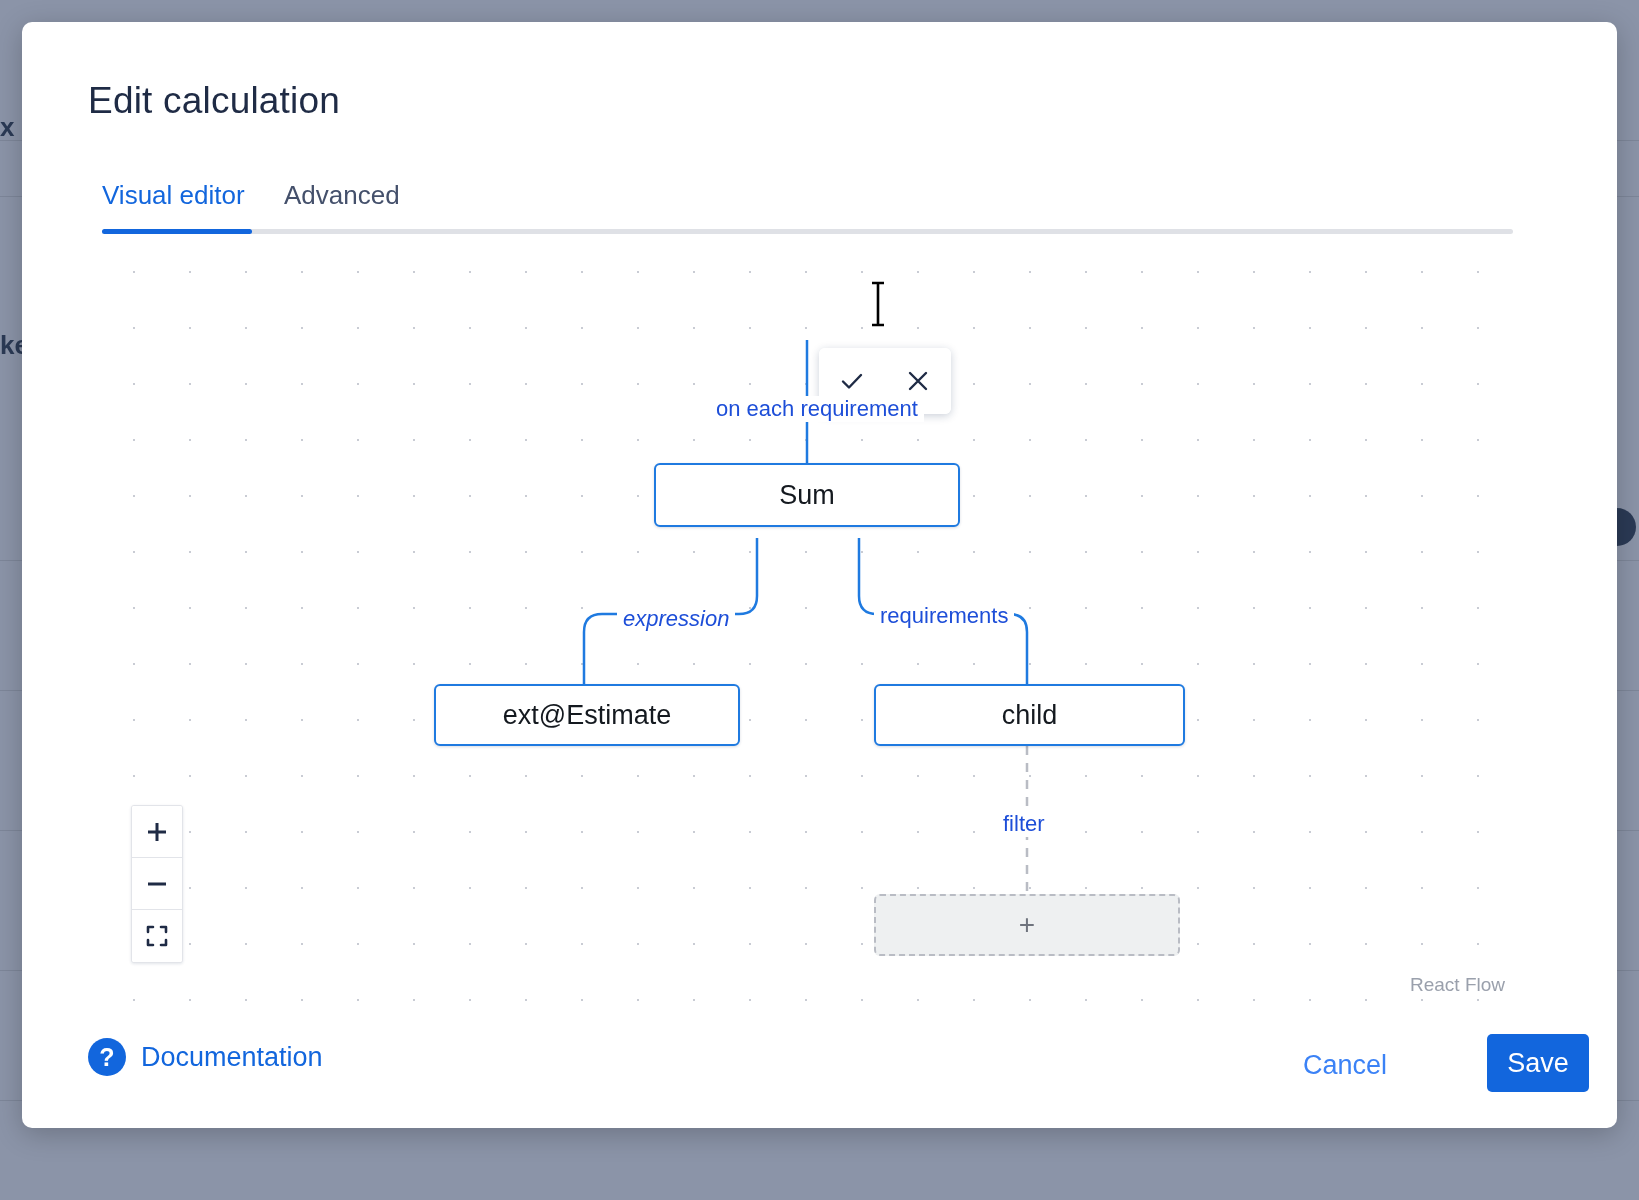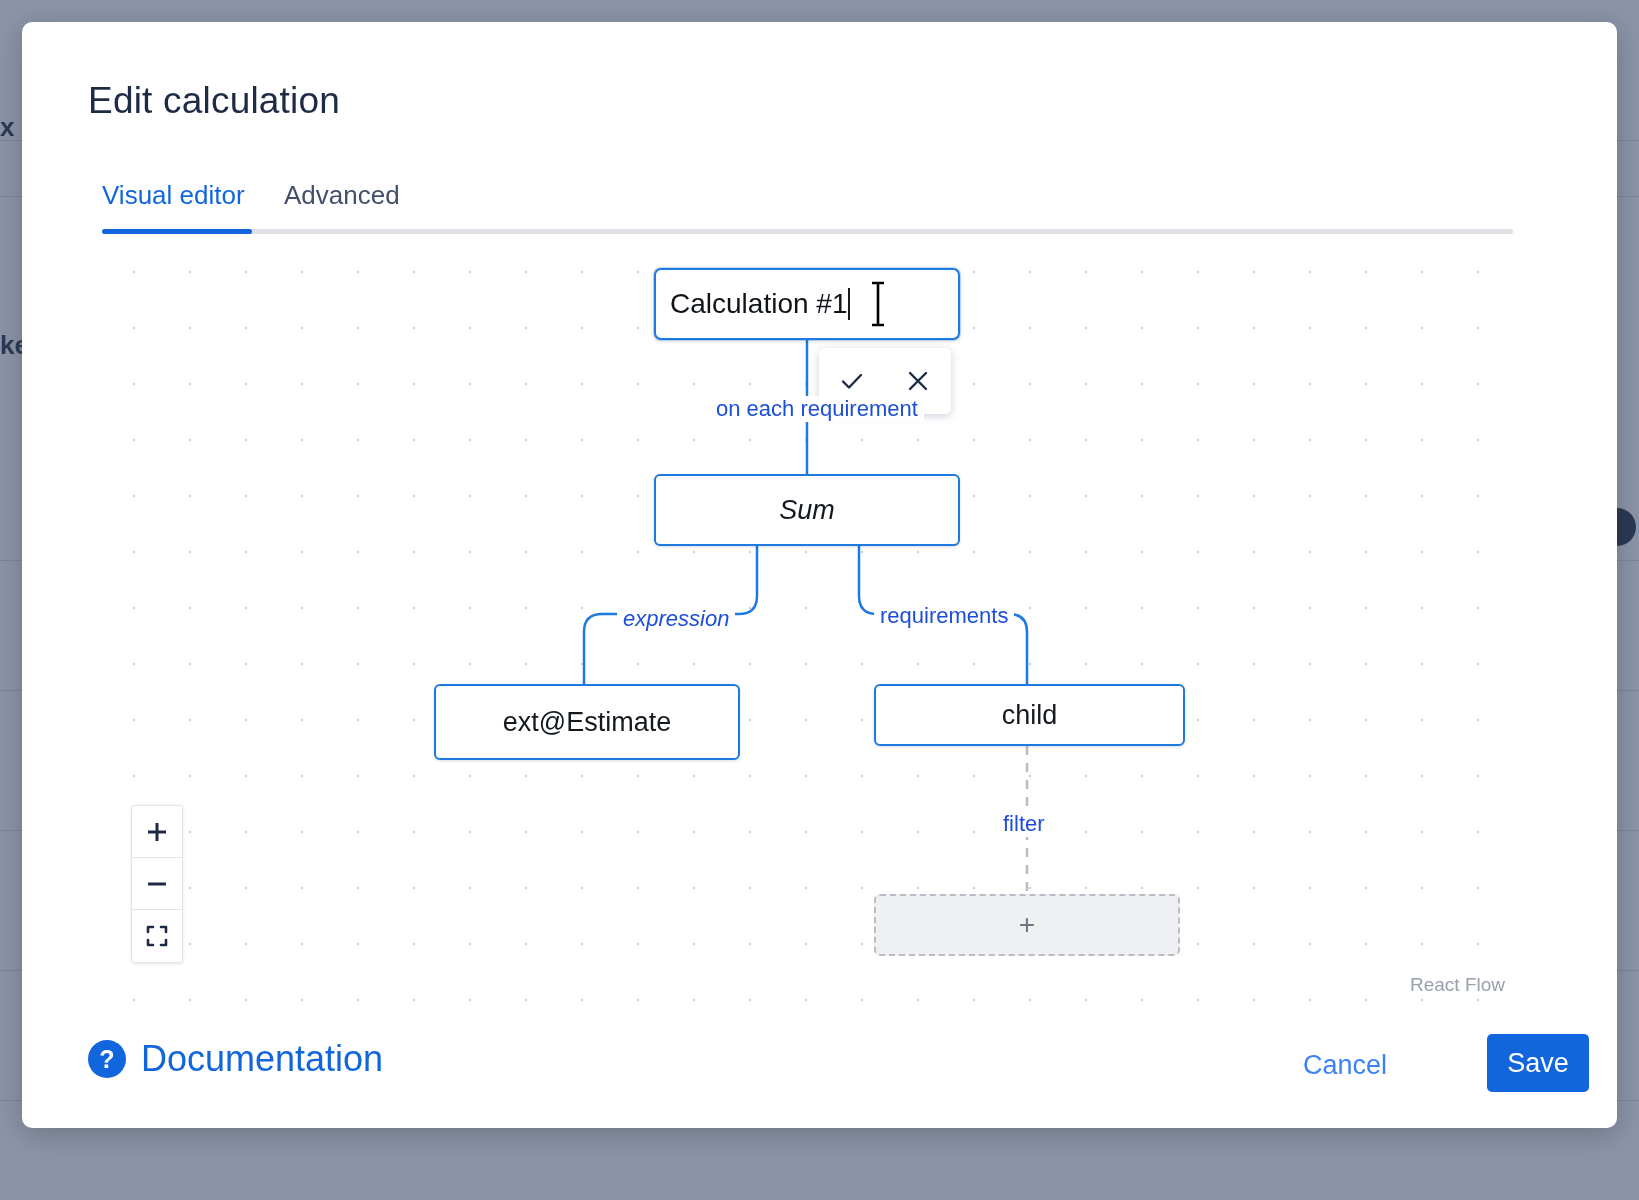--- a/index.html
+++ b/index.html
@@ -147,22 +147,22 @@
   }
   #root-caret {
     display: inline-block;
     width: 2px;
     height: 32px;
     background: #14191f;
     margin-left: 1px;
     vertical-align: middle;
   }
 
-  #node-sum { left: 552px; top: 238px; width: 306px; height: 72px; font-style: italic; }
-  #node-expression { left: 332px; top: 448px; width: 306px; height: 76px; }
+  #node-sum { left: 552px; top: 227px; width: 306px; height: 64px; }
+  #node-expression { left: 332px; top: 448px; width: 306px; height: 62px; }
   #node-child { left: 772px; top: 448px; width: 311px; height: 62px; }
 
   #node-placeholder {
     position: absolute;
     left: 772px; top: 658px;
     width: 306px; height: 62px;
     border: 2px dashed #b9bcc4;
     border-radius: 6px;
     background: #eef0f1;
     display: flex;
@@ -277,21 +277,21 @@
     background: #1266dd;
     color: #ffffff;
     font-size: 25px;
     font-weight: bold;
     display: flex;
     align-items: center;
     justify-content: center;
     line-height: 1;
   }
   #documentation-label {
-    font-size: 36px;
+    font-size: 27px;
     color: #1266dd;
   }
   #cancel-button {
     position: absolute;
     right: 212px;
     top: 16px;
     font-size: 27px;
     color: #3b82f6;
     background: transparent;
     border: none;
@@ -347,24 +347,20 @@
 
       <path d="M 705 104 L 705 238" stroke="#1f7ae0" stroke-width="2.5" fill="none"></path>
 
       <path d="M 655 302 L 655 360 Q 655 378 637 378 L 500 378 Q 482 378 482 396 L 482 448" stroke="#1f7ae0" stroke-width="2.5" fill="none"></path>
 
       <path d="M 757 302 L 757 360 Q 757 378 775 378 L 907 378 Q 925 378 925 396 L 925 448" stroke="#1f7ae0" stroke-width="2.5" fill="none"></path>
 
       <path d="M 925 510 L 925 658" stroke="#b9bcc4" stroke-width="2.5" fill="none" stroke-dasharray="9 8"></path>
     </svg>
 
-    <div class="node" id="node-root">
-      <span id="root-value">Calculation #1</span>
-        <span id="root-caret"></span>
-    </div>
 
     <svg id="text-cursor" viewBox="0 0 22 48">
       <path d="M5 3 h12 M11 3 v42 M5 45 h12" stroke="#000" stroke-width="2.6" fill="none"></path>
     </svg>
 
     <div id="inline-actions">
       <div class="inline-btn">
         <svg width="28" height="28" viewBox="0 0 28 28">
           <path d="M5 14.5 L11 20.5 L23 8" stroke="#1f2b45" stroke-width="2.4" fill="none" stroke-linecap="round" stroke-linejoin="round"></path>
         </svg>

